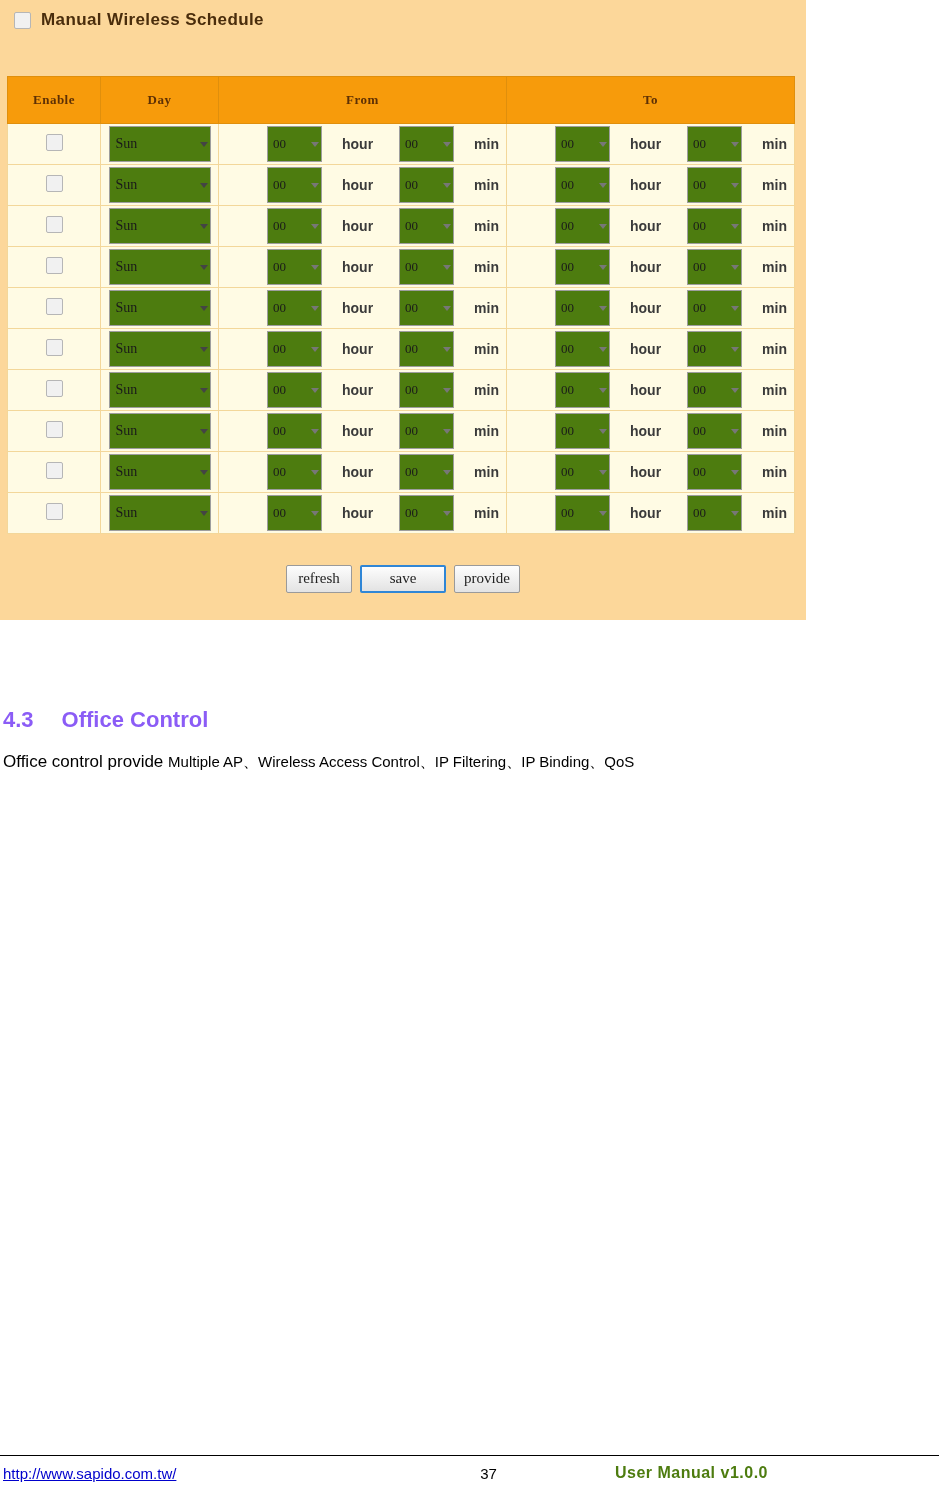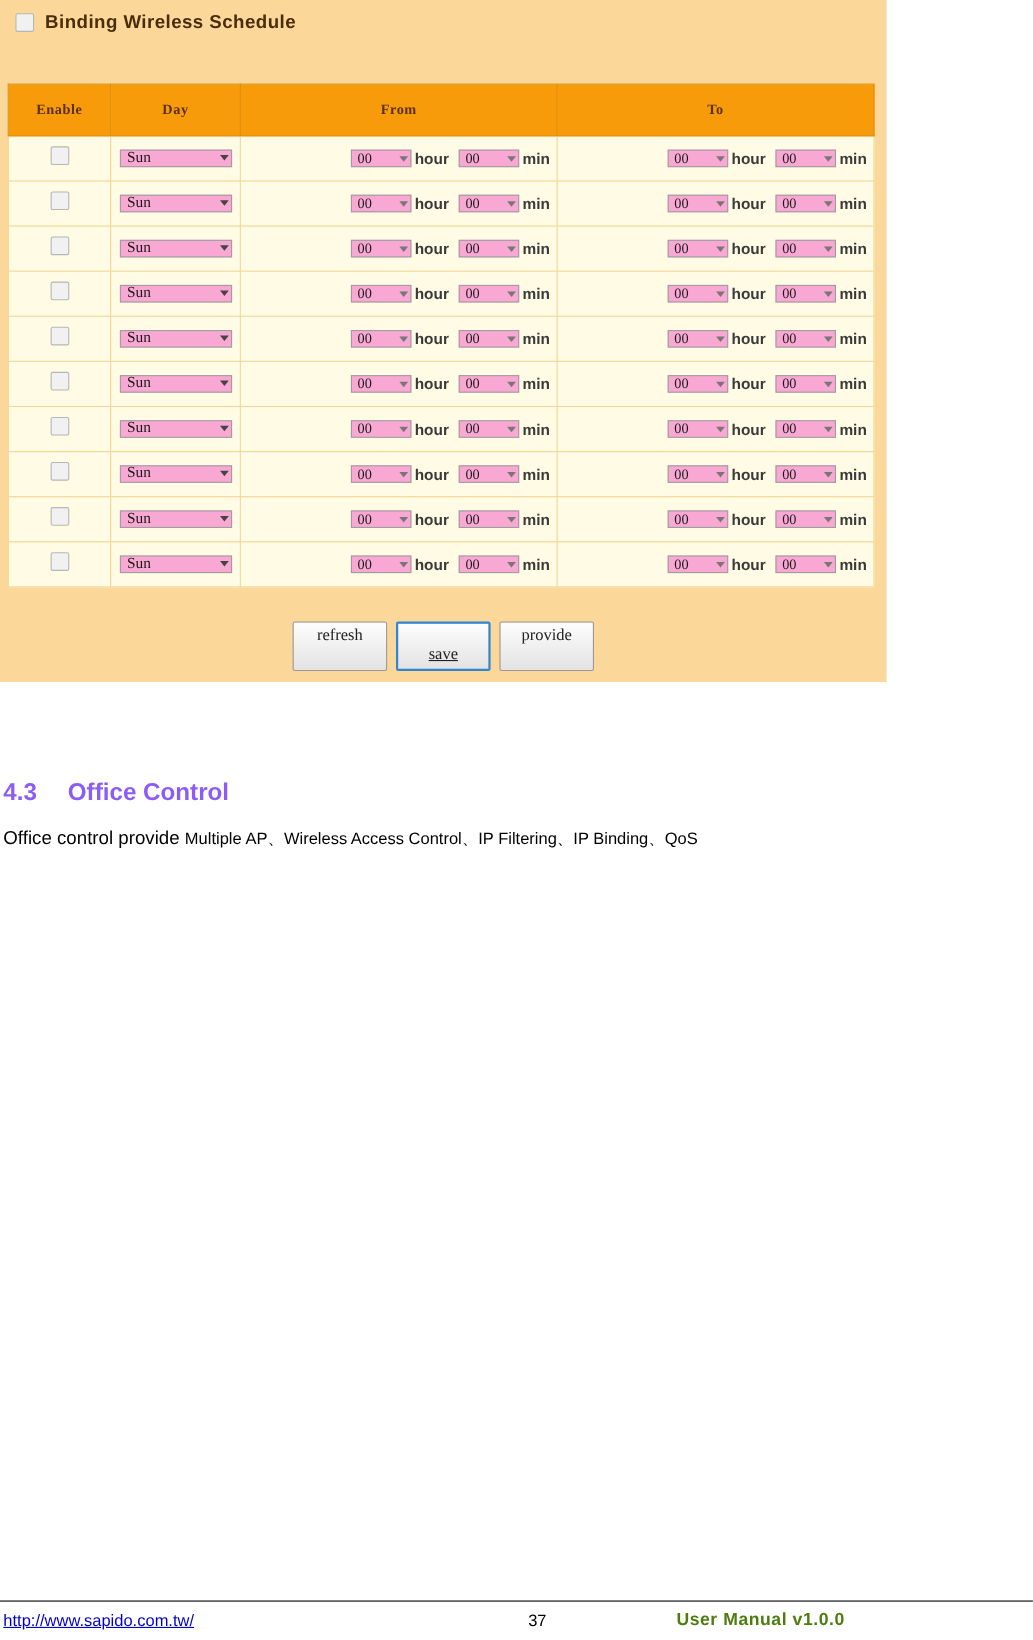--- a/index.html
+++ b/index.html
@@ -81,24 +81,24 @@
   .col-enable { width: 90px; }
   .col-day    { width: 115px; }
   .col-from   { width: 285px; }
   .col-to     { width: 285px; }
 
   
   .sel {
     display: inline-flex;
     align-items: center;
     justify-content: space-between;
-    background: #f9a8d4;
+    background: #4d7c0f;
     border: 1px solid #9e9e9e;
     box-sizing: border-box;
-    height: 16px;
+    height: 36px;
     font-family: "Liberation Serif", serif;
     font-size: 14px;
     color: #1a1a1a;
     padding: 0 2px 0 6px;
     vertical-align: middle;
   }
   .sel .arrow {
     width: 0;
     height: 0;
     border-left: 4px solid transparent;
@@ -106,22 +106,22 @@
     border-top: 5px solid #444;
     margin-left: 6px;
   }
   .sel-day { width: 102px; }
   .sel-num { width: 55px; font-size: 13px; padding-left: 5px; }
   .sel-num .arrow { border-top-color: #777; }
 
   .timecell {
     display: flex;
     align-items: center;
-    justify-content: flex-end;
-    gap: 3px;
+    justify-content: flex-start;
+    gap: 20px;
     padding-left: 48px;
   }
   .unit {
     font-family: "Liberation Sans", sans-serif;
     font-weight: bold;
     font-size: 14px;
     color: #3a3a3a;
     margin-right: 6px;
   }
 
@@ -134,28 +134,27 @@
     justify-content: center;
     gap: 8px;
   }
   .btn {
     font-family: "Liberation Serif", serif;
     font-size: 15px;
     color: #222;
     background: linear-gradient(#fdfdfd, #e3e3e3);
     border: 1px solid #9a9a9a;
     border-radius: 2px;
-    padding: 4px 12px 5px;
+    padding: 4px 2px 5px;
     min-width: 60px;
     text-align: center;
   }
   .btn.focus {
     border: 2px solid #2f86d6;
-    padding: 20px 11px 4px;
-    text-decoration: underline;
+    padding: 3px 11px 4px;
   }
 
   
   .doc-heading {
     position: absolute;
     left: 3px;
     top: 707px;
     font-family: "Liberation Sans", sans-serif;
     font-weight: bold;
     font-size: 22px;
@@ -221,21 +220,21 @@
     letter-spacing: 0.5px;
   }
 </style>
 </head>
 <body>
 
 <div class="screenshot">
 
   <div class="enable-row">
     <span class="chk"></span>
-    <span class="enable-label">Binding Wireless Schedule</span>
+    <span class="enable-label">Manual Wireless Schedule</span>
   </div>
 
   <table class="sched-table">
     <thead>
       <tr>
         <th class="col-enable">Enable</th>
         <th class="col-day">Day</th>
         <th class="col-from">From</th>
         <th class="col-to">To</th>
       </tr>

